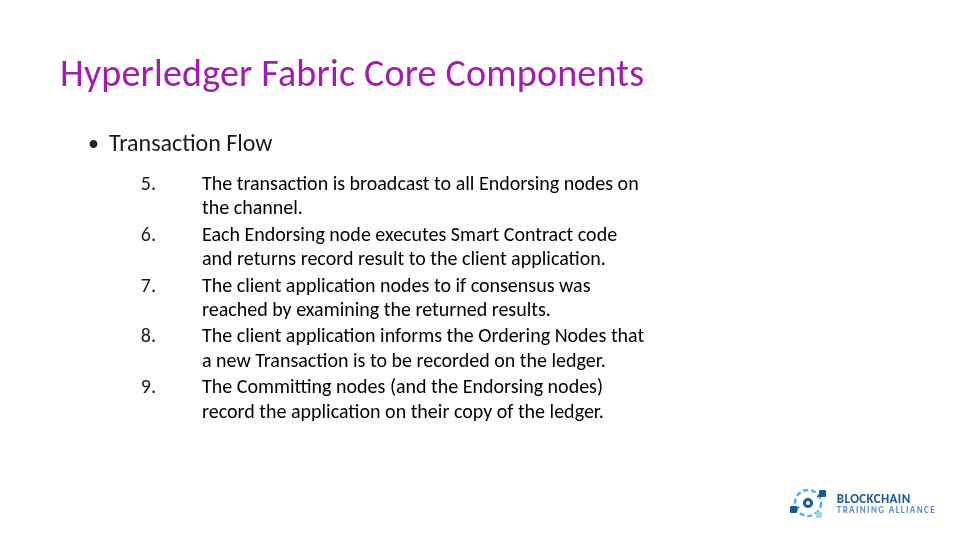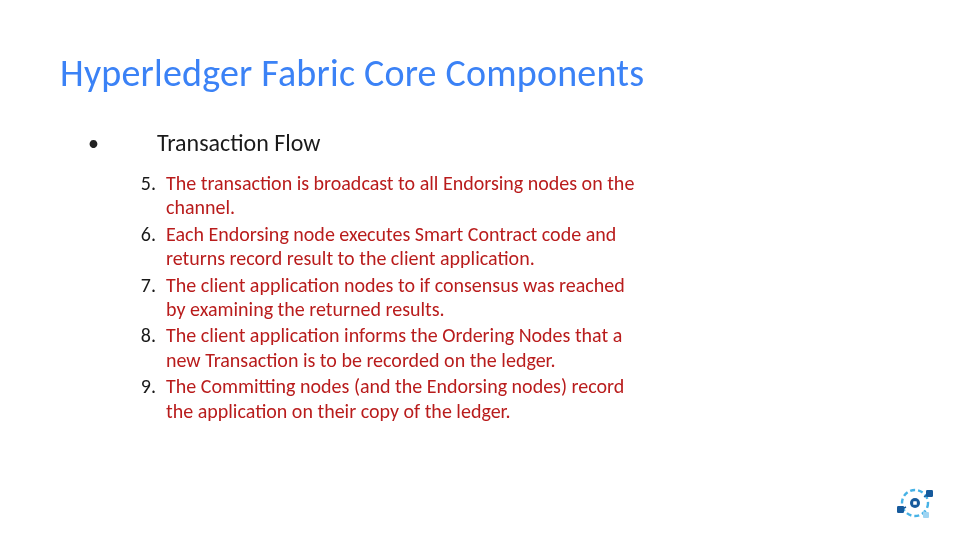--- a/index.html
+++ b/index.html
@@ -10,21 +10,21 @@
       background: #fff;
       position: relative;
       overflow: hidden;
     }
     .slide {
       padding: 50px 60px 0 60px;
     }
     .title {
       font-size: 38px;
       font-weight: 400;
-      color: #3b82f6;
+      color: #a21caf;
       margin-bottom: 32px;
       letter-spacing: 0.2px;
     }
     .bullet-section {
       padding-left: 28px;
     }
     .bullet-line {
       display: flex;
       align-items: baseline;
       margin-bottom: 14px;
@@ -32,42 +32,42 @@
     .bullet-dot {
       font-size: 22px;
       color: #222;
       margin-right: 10px;
       line-height: 1;
     }
     .bullet-text {
       font-size: 24px;
       color: #1a1a1a;
       font-weight: 400;
-      margin-left: 48px;
     }
     .numbered-list {
       padding-left: 46px;
       max-width: 560px;
     }
     .num-item {
       display: flex;
       margin-bottom: 2px;
       line-height: 1.22;
     }
     .num-label {
       font-size: 20px;
       color: #1a1a1a;
       min-width: 32px;
       text-align: right;
       padding-right: 10px;
     }
     .num-text {
       font-size: 20px;
-      color: #b91c1c;
+      color: #000000;
       flex: 1;
+      margin-left: 36px;
     }
     .logo {
       position: absolute;
       right: 24px;
       bottom: 16px;
       display: flex;
       align-items: center;
       gap: 8px;
     }
     .logo-icon {
@@ -136,13 +136,17 @@
       <circle cx="21" cy="21" r="5" fill="#165a9c"></circle>
       <rect x="19.2" y="19.2" width="3.6" height="3.6" fill="#fff" rx="0.6"></rect>
       <rect x="32" y="8" width="7" height="7" fill="#165a9c" rx="1.2"></rect>
       <rect x="3" y="24" width="7" height="7" fill="#165a9c" rx="1.2"></rect>
       <rect x="29" y="30" width="6" height="6" fill="#9ed4f2" rx="1"></rect>
       <line x1="30" y1="15" x2="36" y2="11" stroke="#165a9c" stroke-width="1.4"></line>
       <line x1="12" y1="25" x2="8" y2="27" stroke="#165a9c" stroke-width="1.4"></line>
       <line x1="29" y1="29" x2="32" y2="32" stroke="#9ed4f2" stroke-width="1.4"></line>
     </svg>
   </span>
+  <span class="logo-text">
+    <span class="logo-line1">BLOCKCHAIN</span>
+    <span class="logo-line2">TRAINING ALLIANCE</span>
+  </span>
 </div>
 
 </body></html>

